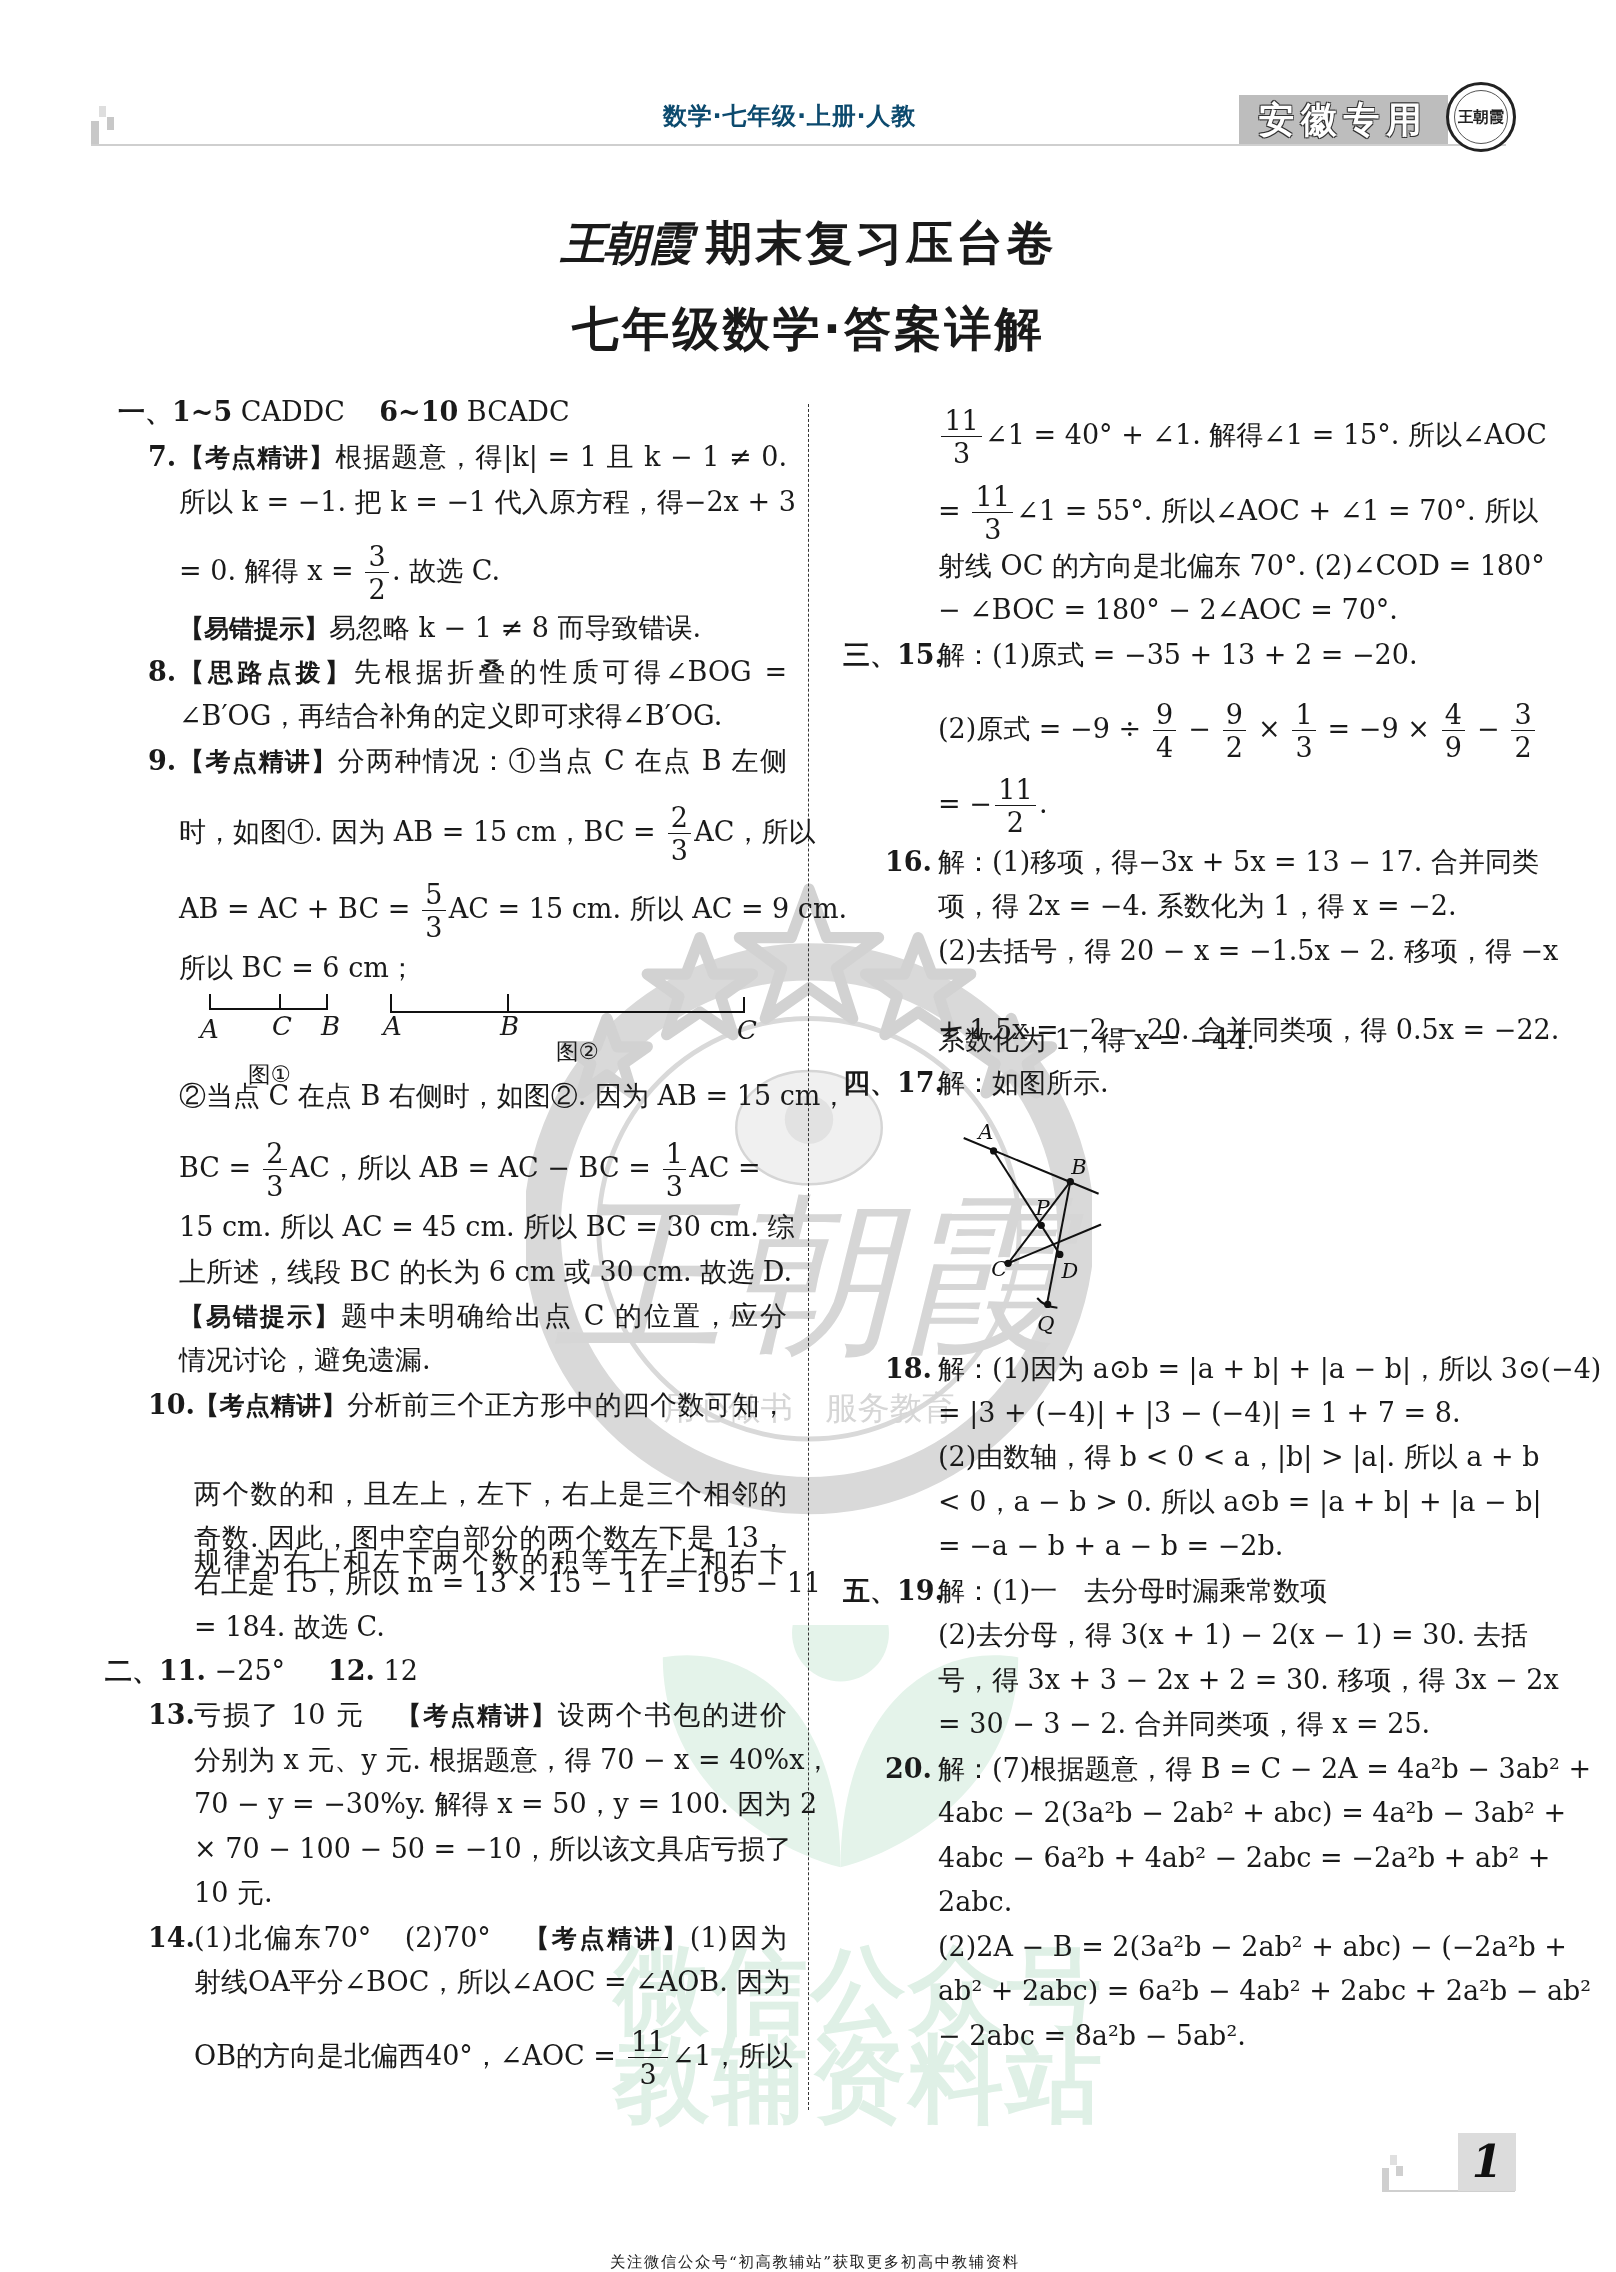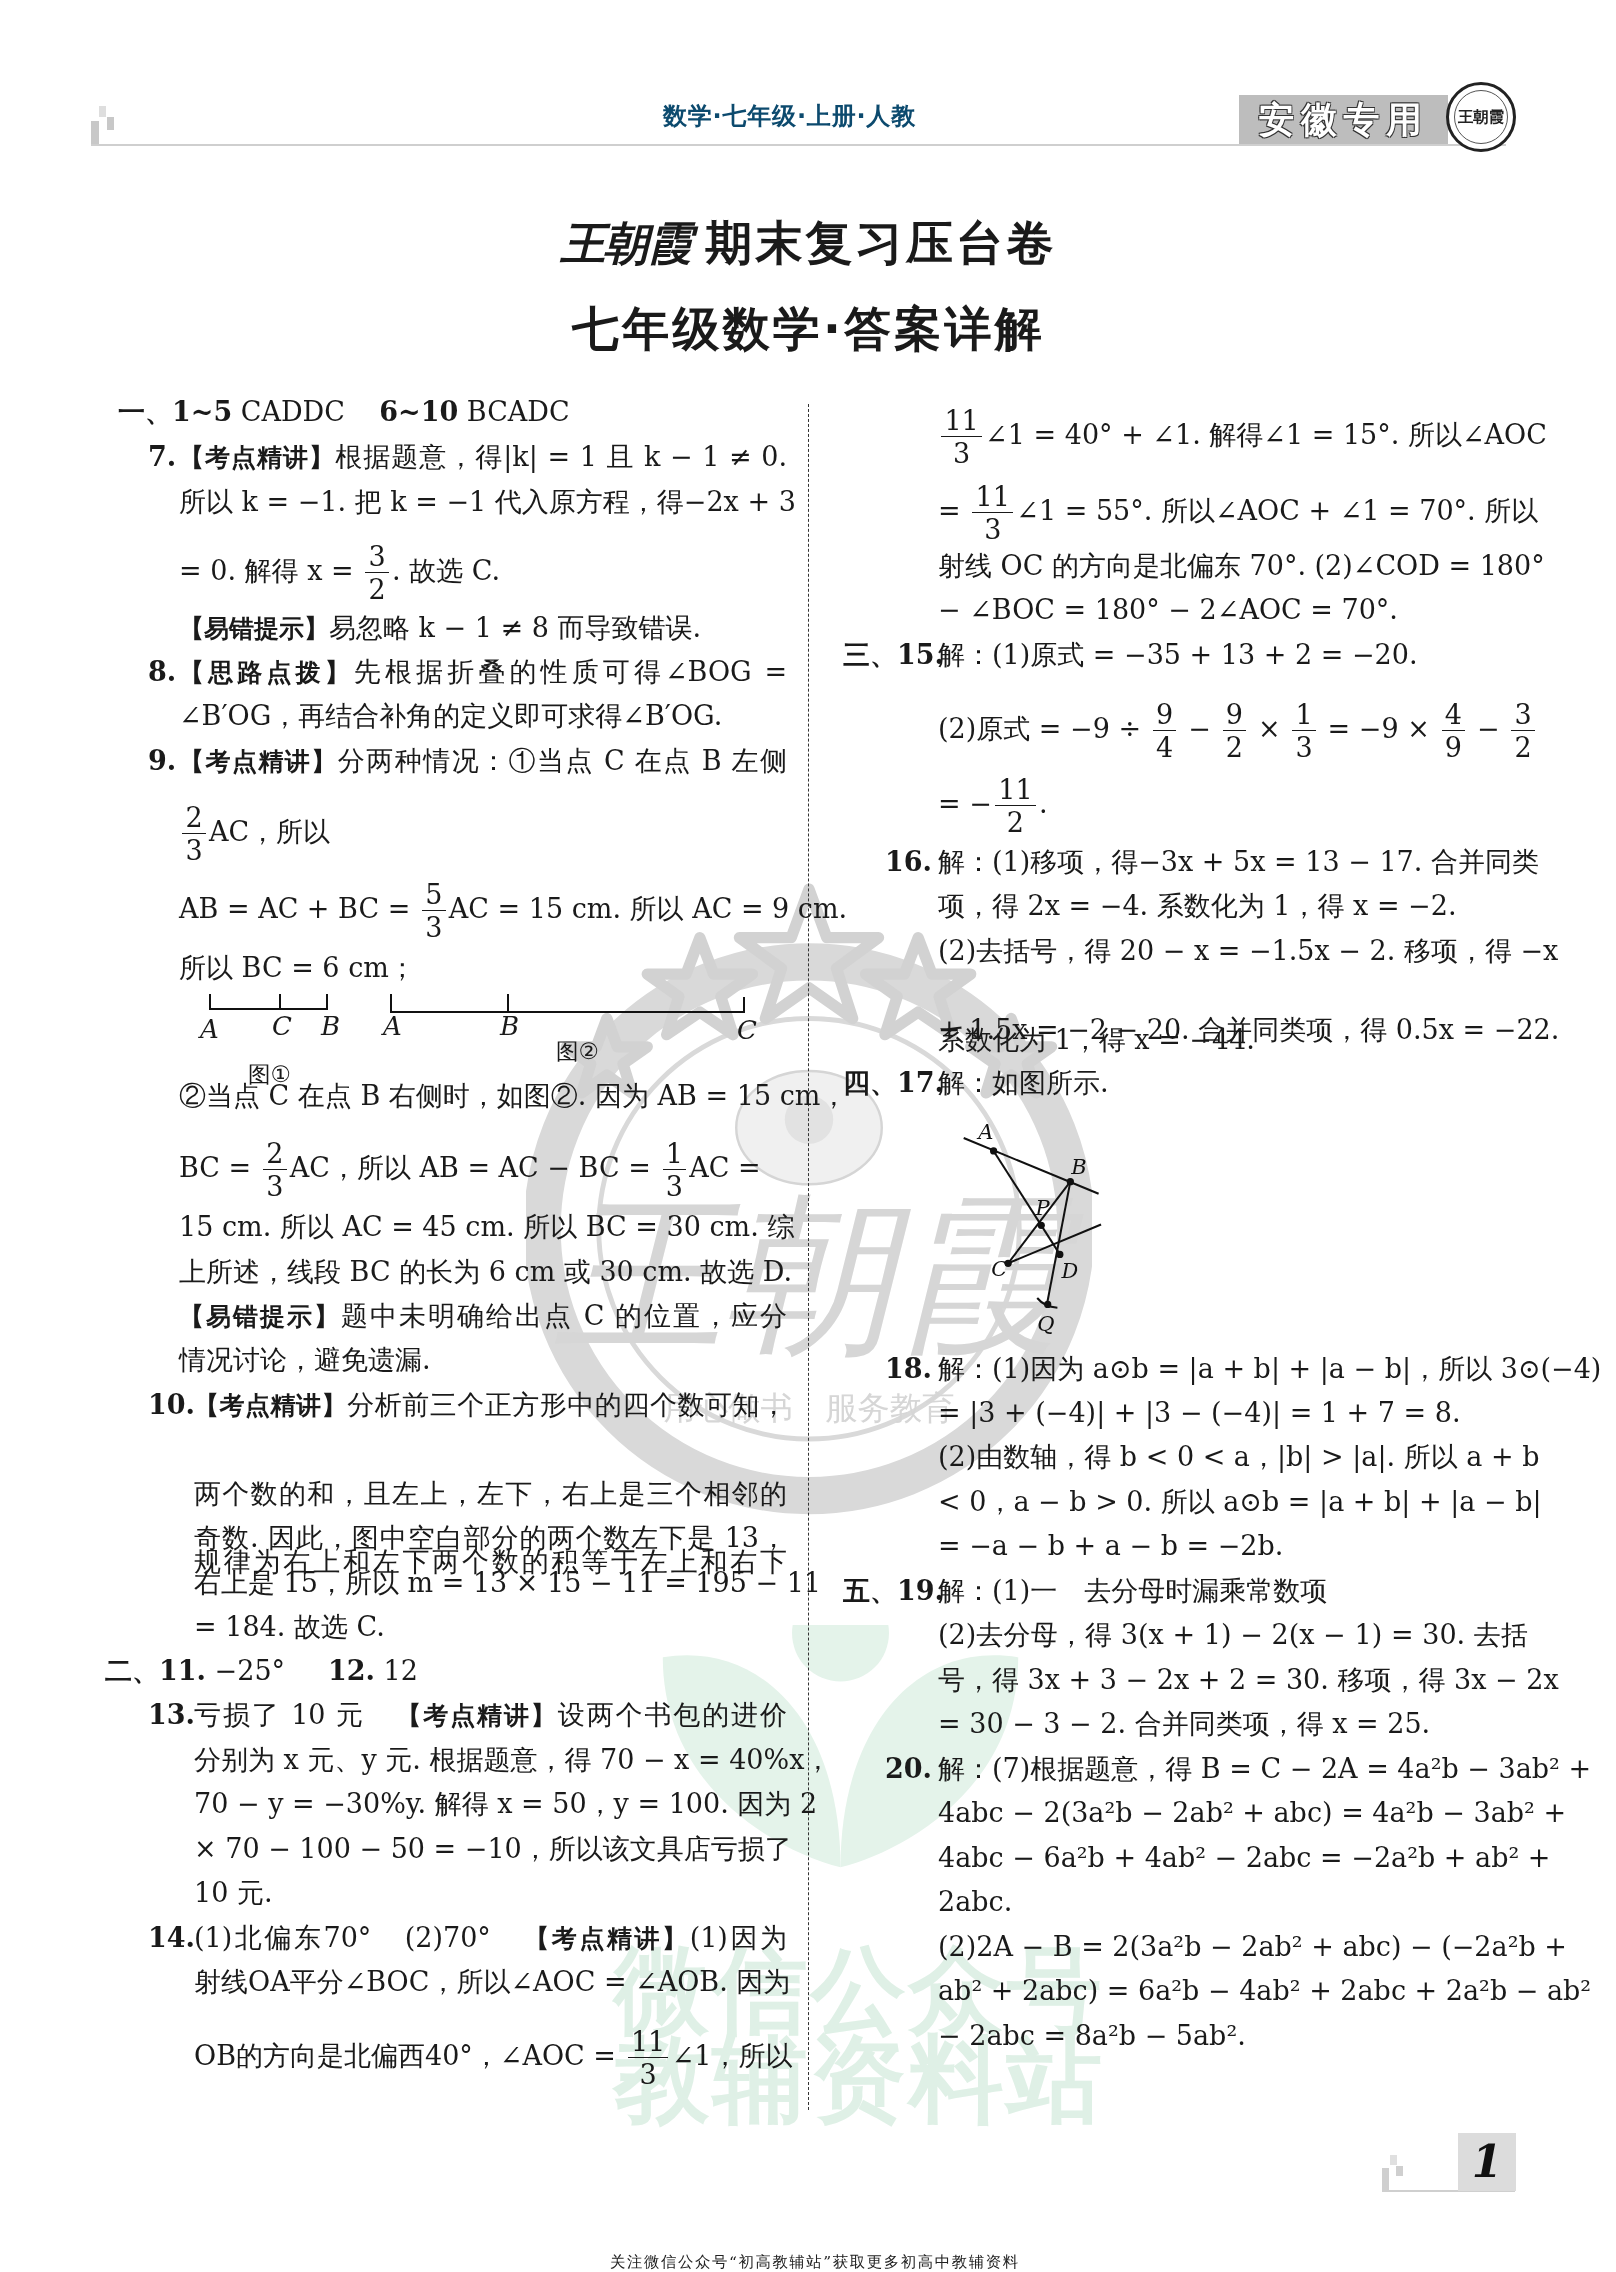--- a/index.html
+++ b/index.html
@@ -126,21 +126,21 @@
   </div>
   <div class="line left" style="top:612px;"><span class="tag">【易错提示】</span><span>易忽略 k − 1 ≠ 8 而导致错误.</span></div>
 
   <div class="line" style="left:148px;top:656px;"><span class="num">8.</span></div>
   <div class="line left just" style="top:656px;"><span class="tag">【思路点拨】</span><span>先根据折叠的性质可得∠BOG =</span></div>
   <div class="line left" style="top:700px;">∠B′OG，再结合补角的定义即可求得∠B′OG.</div>
 
   <div class="line" style="left:148px;top:745px;"><span class="num">9.</span></div>
   <div class="line left just" style="top:745px;"><span class="tag">【考点精讲】</span><span>分两种情况：①当点 C 在点 B 左侧</span></div>
   <div class="line left" style="top:804px;">
-    <span class="frac"><span class="n">2</span><span class="d">3</span></span><span>AC，所以</span>
+    <span>时，如图①. 因为 AB = 15 cm，BC = </span><span class="frac"><span class="n">2</span><span class="d">3</span></span><span>AC，所以</span>
   </div>
   <div class="line left" style="top:881px;">
     <span>AB = AC + BC = </span><span class="frac"><span class="n">5</span><span class="d">3</span></span><span>AC = 15 cm. 所以 AC = 9 cm.</span>
   </div>
   <div class="line left" style="top:952px;">所以 BC = 6 cm；</div>
 
   <div>
     <div class="fig-line" style="left:209px;top:1008px;width:118px;height:1.6px;"></div>
     <div class="fig-line" style="left:209px;top:994px;width:1.6px;height:16px;"></div>
     <div class="fig-line" style="left:279px;top:994px;width:1.6px;height:16px;"></div>

